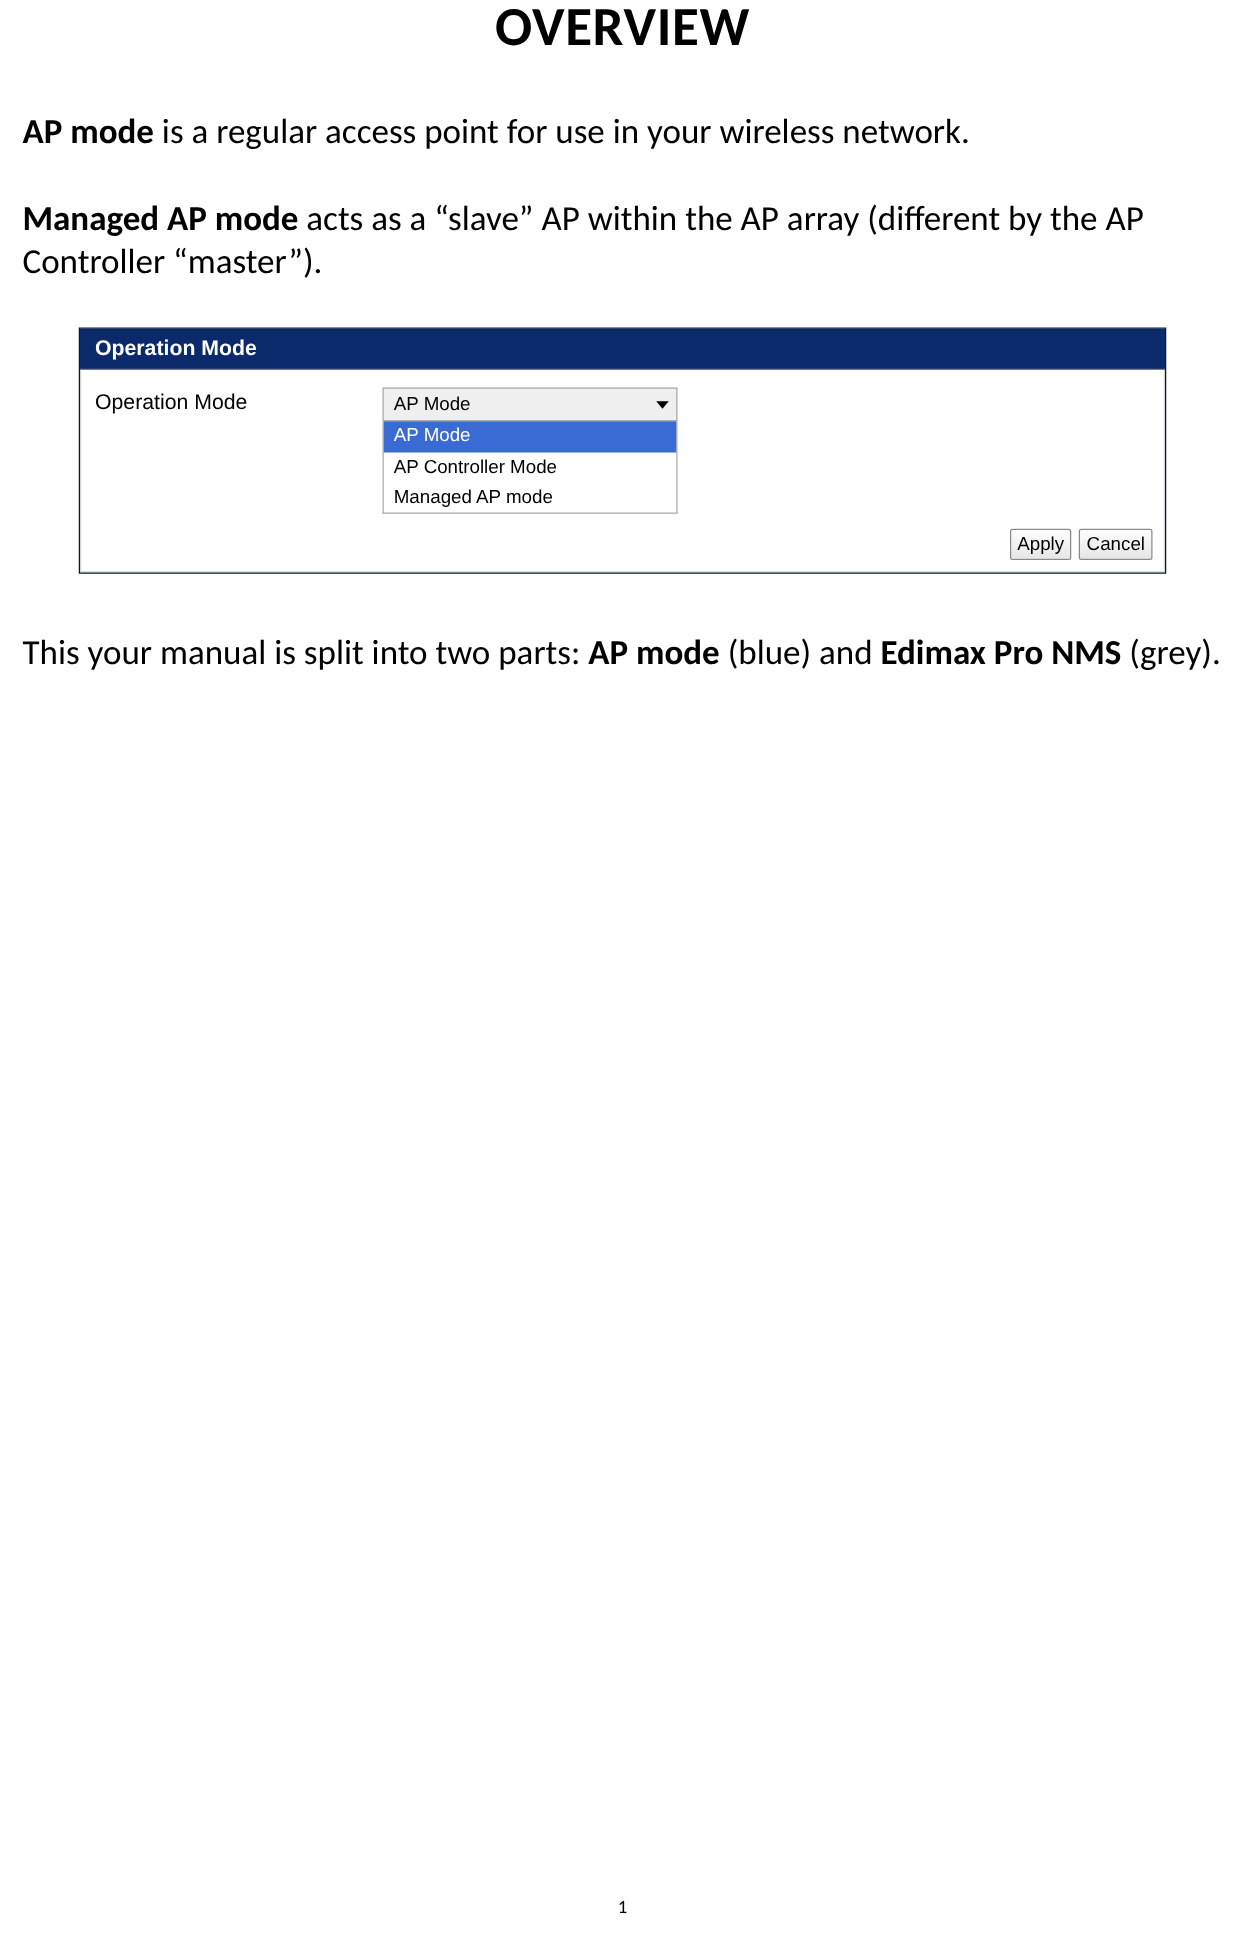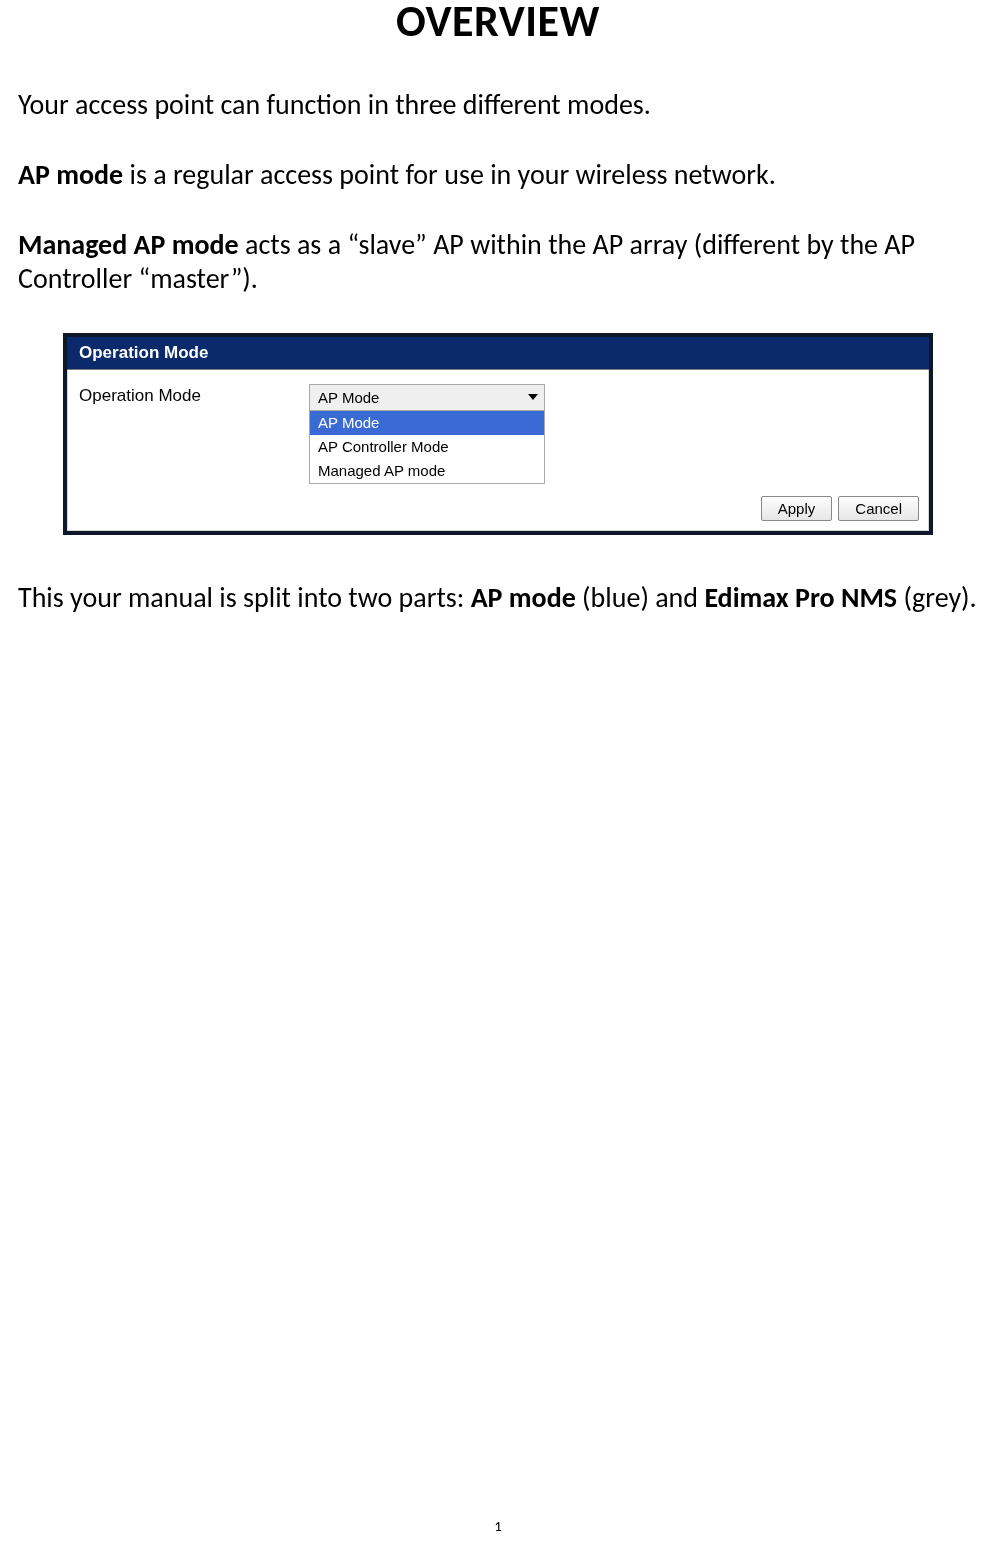--- a/index.html
+++ b/index.html
@@ -27,21 +27,21 @@
       line-height: 1.22;
       margin-bottom: 36px;
     }
     .b { font-weight: 700; }
     .figure {
       margin: 14px auto 46px auto;
       width: 870px;
     }
     .panel-wrap {
       background: #fff;
-      border: 4px solid #0f172a;
+      border: 1px solid #0f172a;
       box-shadow: 0 0 0 1px #d5d5d5 inset;
       font-family: Arial, sans-serif;
     }
     .panel-header {
       background: #0a2a6b;
       color: #fff;
       font-weight: 700;
       font-size: 17px;
       padding: 6px 12px;
       border-bottom: 1px solid #7a7a7a;
@@ -93,42 +93,39 @@
     .panel-buttons {
       display: flex;
       justify-content: flex-end;
       gap: 6px;
       padding: 2px 10px 10px 10px;
     }
     .btn {
       border: 1px solid #8a8a8a;
       background: linear-gradient(#fdfdfd, #e6e6e6);
       font-size: 15px;
-      padding: 3px 16px;
+      padding: 3px 5px;
       font-family: Arial, sans-serif;
       cursor: pointer;
       border-radius: 2px;
     }
     .page-number {
       position: absolute;
       bottom: 18px;
       left: 0; right: 0;
       text-align: center;
       font-size: 15px;
     }
   </style>
 </head>
 <body>
 
 <div class="page">
   <h1 class="title">OVERVIEW</h1>
 
-  <p class="para">
-    <span>Your access point can function in three different modes.</span>
-  </p>
 
 
   <p class="para">
     <span class="b">AP mode</span><span> is a regular access point for use in your wireless network.</span>
   </p>
 
 
   <p class="para">
     <span class="b">Managed AP mode</span><span> acts as a “slave” AP within the AP array (different by the AP Controller “master”).</span>
   </p>

